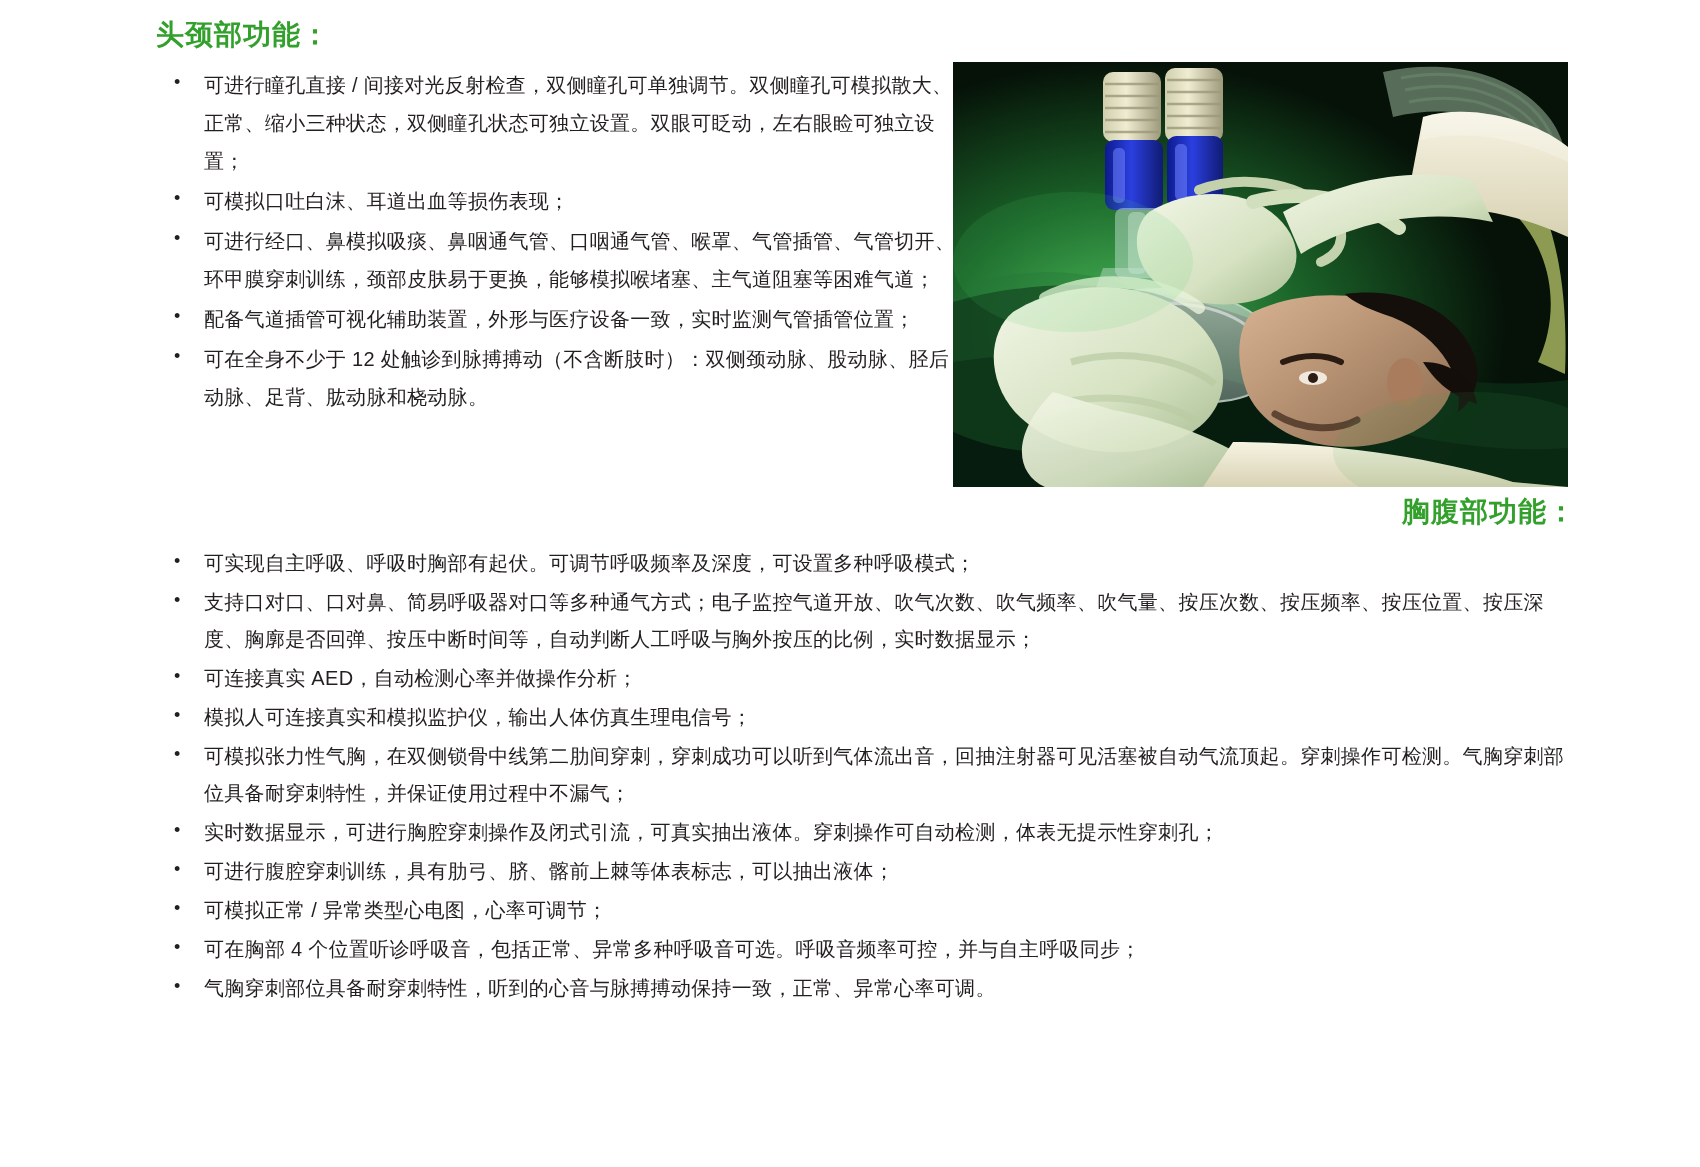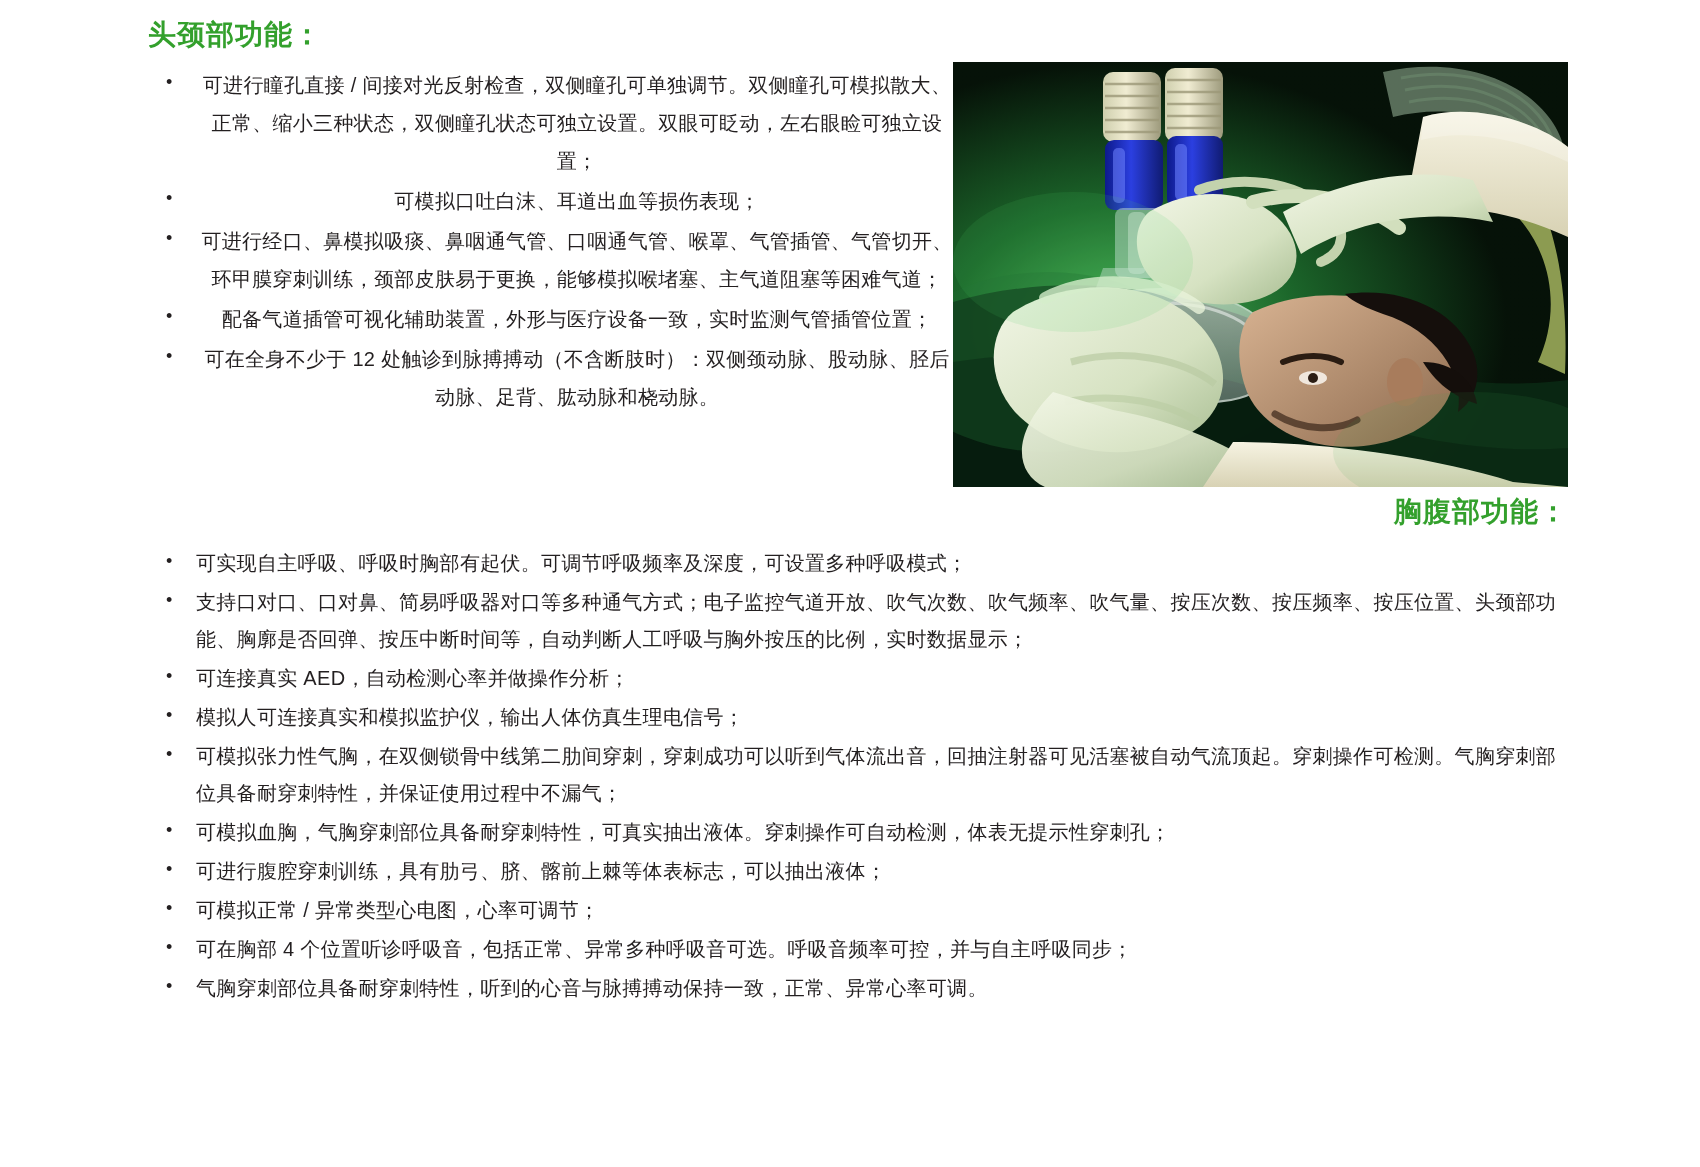--- a/index.html
+++ b/index.html
@@ -17,20 +17,21 @@
   }
   .page {
     position: relative;
     width: 1700px;
     height: 1167px;
     box-sizing: border-box;
     padding: 0;
   }
   .section {
     position: absolute;
+    margin-left: 8px;
   }
   .section-title {
     color: #33a02c;
     font-weight: bold;
     font-size: 28px;
     letter-spacing: 1px;
     margin: 0 0 14px 0;
     line-height: 1.2;
   }
   .bullets {
@@ -57,21 +58,20 @@
     line-height: 1.85;
   }
   
   #sec-head {
     left: 148px;
     top: 18px;
     width: 810px;
   }
   #sec-head .bullets li {
     line-height: 1.9;
-    text-align: center;
   }
   
   #sec-chest {
     left: 148px;
     top: 495px;
     width: 1420px;
   }
   #sec-chest .section-title {
     margin-bottom: 16px;
     text-align: right;
@@ -224,25 +224,25 @@
 
       <ellipse cx="120" cy="200" rx="120" ry="70" fill="#49d166" opacity="0.12"></ellipse>
       <ellipse cx="520" cy="390" rx="140" ry="60" fill="#39a84d" opacity="0.10"></ellipse>
     </svg>
   </div>
 
   <div class="section" id="sec-chest">
     <h2 class="section-title">胸腹部功能：</h2>
     <ul class="bullets">
       <li>可实现自主呼吸、呼吸时胸部有起伏。可调节呼吸频率及深度，可设置多种呼吸模式；</li>
-      <li>支持口对口、口对鼻、简易呼吸器对口等多种通气方式；电子监控气道开放、吹气次数、吹气频率、吹气量、按压次数、按压频率、按压位置、头颈部功能、胸廓是否回弹、按压中断时间等，自动判断人工呼吸与胸外按压的比例，实时数据显示；</li>
+      <li>支持口对口、口对鼻、简易呼吸器对口等多种通气方式；电子监控气道开放、吹气次数、吹气频率、吹气量、按压次数、按压频率、按压位置、按压深度、胸廓是否回弹、按压中断时间等，自动判断人工呼吸与胸外按压的比例，实时数据显示；</li>
       <li>可连接真实 AED，自动检测心率并做操作分析；</li>
       <li>模拟人可连接真实和模拟监护仪，输出人体仿真生理电信号；</li>
       <li>可模拟张力性气胸，在双侧锁骨中线第二肋间穿刺，穿刺成功可以听到气体流出音，回抽注射器可见活塞被自动气流顶起。穿刺操作可检测。气胸穿刺部位具备耐穿刺特性，并保证使用过程中不漏气；</li>
-      <li>可模拟血胸，气胸穿刺部位具备耐穿刺特性，可真实抽出液体。穿刺操作可自动检测，体表无提示性穿刺孔；</li>
+      <li>实时数据显示，可进行胸腔穿刺操作及闭式引流，可真实抽出液体。穿刺操作可自动检测，体表无提示性穿刺孔；</li>
       <li>可进行腹腔穿刺训练，具有肋弓、脐、髂前上棘等体表标志，可以抽出液体；</li>
       <li>可模拟正常 / 异常类型心电图，心率可调节；</li>
       <li>可在胸部 4 个位置听诊呼吸音，包括正常、异常多种呼吸音可选。呼吸音频率可控，并与自主呼吸同步；</li>
       <li>气胸穿刺部位具备耐穿刺特性，听到的心音与脉搏搏动保持一致，正常、异常心率可调。</li>
     </ul>
   </div>
 
 </div>
 
 </body></html>

